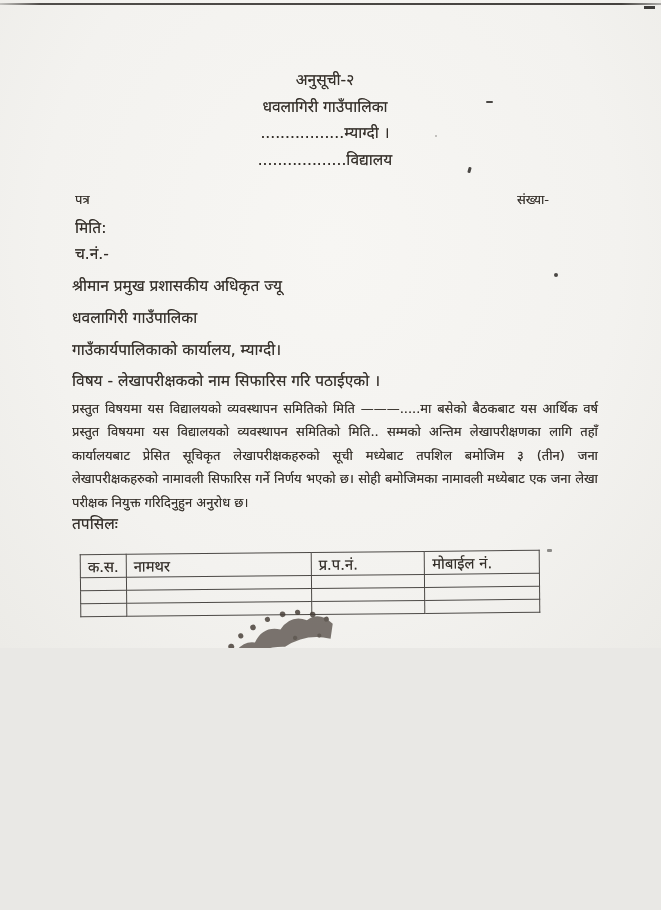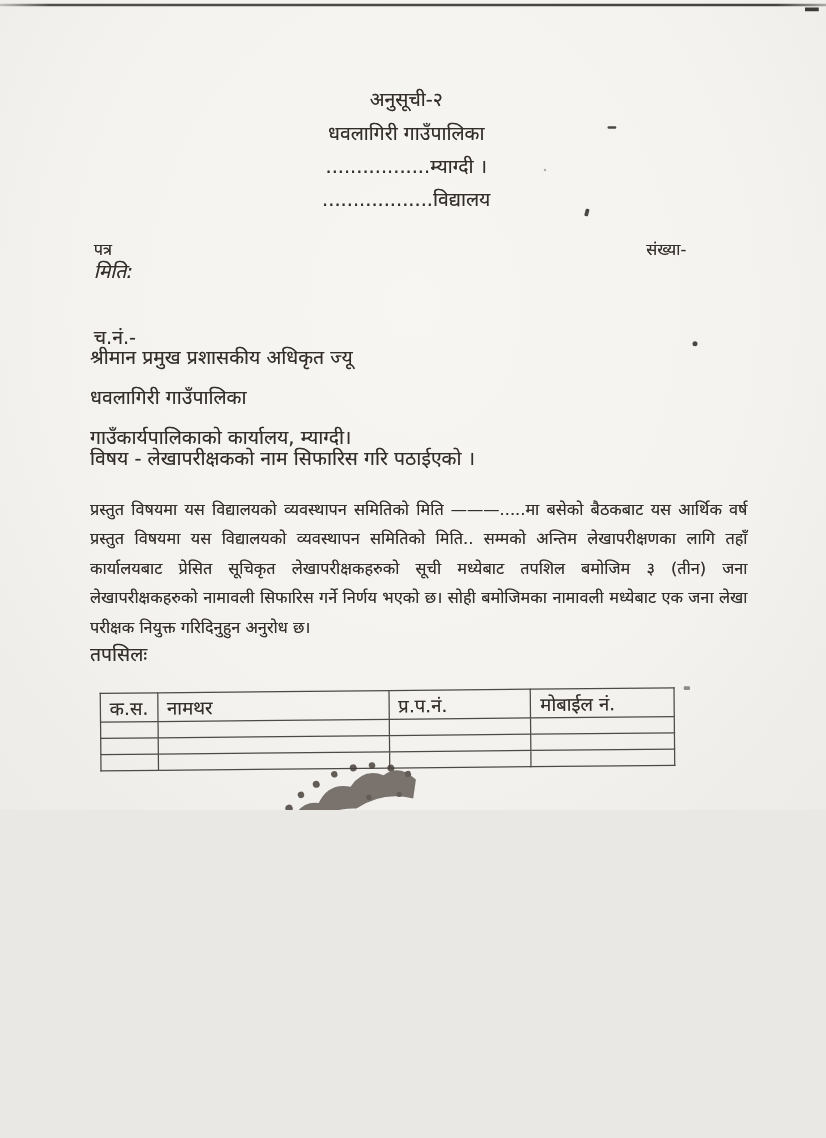--- a/index.html
+++ b/index.html
@@ -64,28 +64,28 @@
     <div>अनुसूची-२</div>
     <div>धवलागिरी गाउँपालिका</div>
     <div>.................म्याग्दी  ।</div>
     <div>..................विद्यालय</div>
   </div>
 
   <div class="meta-row txt">
     <span>पत्र</span>
     <span>संख्या-</span>
   </div>
-  <div class="abs txt" style="top:205px;left:75px;font-style:italic;">मिति:</div>
-  <div class="abs txt" style="top:242px;left:75px;margin-top:16px;">च.नं.-</div>
+  <div class="abs txt" style="top:216px;left:75px;">मिति:</div>
+  <div class="abs txt" style="top:242px;left:75px;">च.नं.-</div>
 
   <div class="abs txt" style="top:274px;left:72px;">श्रीमान प्रमुख प्रशासकीय अधिकृत ज्यू</div>
   <div class="abs txt" style="top:306px;left:72px;">धवलागिरी गाउँपालिका</div>
   <div class="abs txt" style="top:338px;left:72px;">गाउँकार्यपालिकाको कार्यालय, म्याग्दी।</div>
 
-  <div class="abs txt" style="top:355px;left:72px;">विषय - लेखापरीक्षकको नाम सिफारिस गरि पठाईएको  ।</div>
+  <div class="abs txt" style="top:369px;left:72px;">विषय - लेखापरीक्षकको नाम सिफारिस गरि पठाईएको  ।</div>
 
   <div class="para txt">प्रस्तुत विषयमा यस विद्यालयको व्यवस्थापन समितिको मिति ———.....मा बसेको बैठकबाट यस आर्थिक वर्ष प्रस्तुत विषयमा यस विद्यालयको व्यवस्थापन समितिको मिति.. सम्मको अन्तिम लेखापरीक्षणका लागि तहाँ कार्यालयबाट प्रेसित सूचिकृत लेखापरीक्षकहरुको सूची मध्येबाट तपशिल बमोजिम ३ (तीन) जना लेखापरीक्षकहरुको नामावली सिफारिस गर्ने निर्णय भएको छ।  सोही बमोजिमका नामावली मध्येबाट एक जना लेखा परीक्षक नियुक्त गरिदिनुहुन अनुरोध छ।</div>
 
   <div class="abs txt" style="top:512px;left:72px;">तपसिलः</div>
 
   <table class="sched txt">
     <colgroup>
       <col style="width:45px">
         <col style="width:186px">
         <col style="width:114px">

